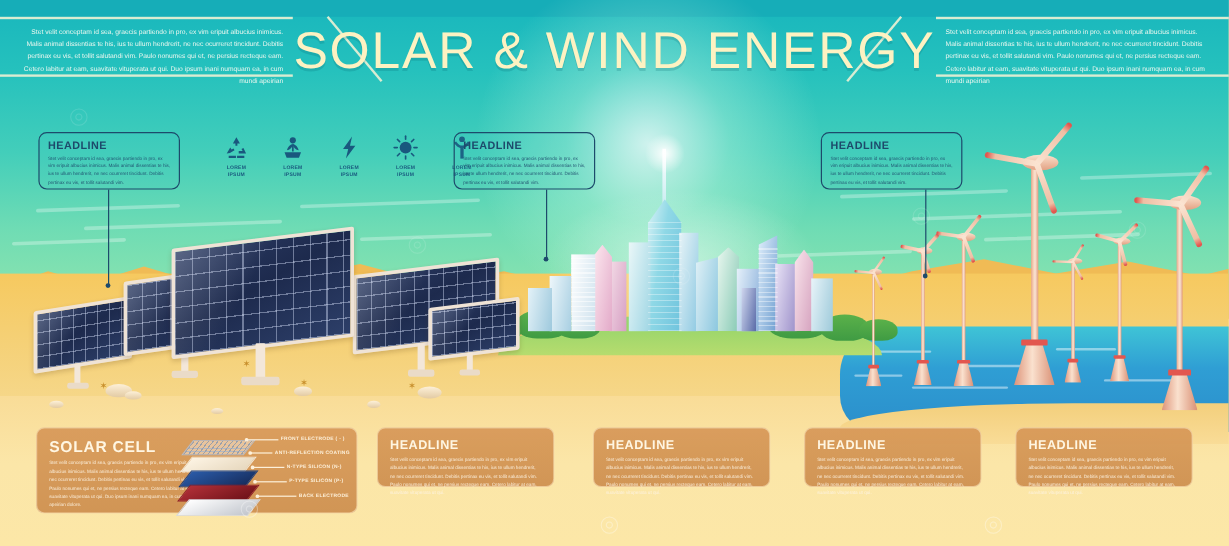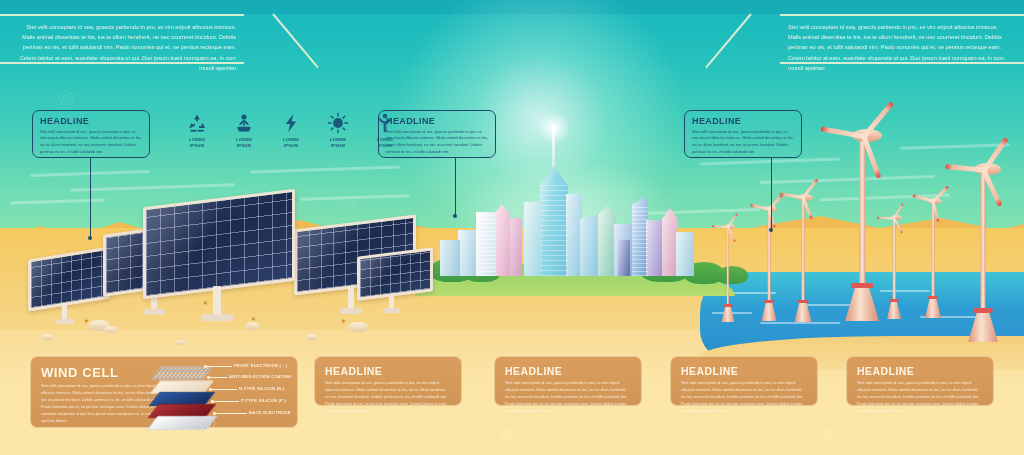--- a/index.html
+++ b/index.html
@@ -407,20 +407,23 @@
     <div class="t-base" style="top:172px; width:30px; height:30px;"></div>
     <div class="t-ring" style="top:168px; width:19px; height:4.5px;"></div>
     <div class="t-nacelle" style="left:24px; top:23px; width:27px; height:12px;"></div>
     <div class="t-blade" style="left:34px; top:28px; width:39px; height:4.5px; transform:rotate(-55deg);"></div>
     <div class="t-blade" style="left:34px; top:28px; width:39px; height:4.5px; transform:rotate(65deg);"></div>
     <div class="t-blade" style="left:34px; top:28px; width:39px; height:4.5px; transform:rotate(185deg);"></div>
   </div>
 
   <div class="ribbon-l"></div>
   <div class="ribbon-r"></div>
+  <div class="title-wrap">
+    <div class="title-text">SOLAR &amp; WIND ENERGY</div>
+  </div>
   <div class="intro-text intro-left">Stet velit conceptam id sea, graecis partiendo in pro, ex vim eripuit albucius inimicus. Malis animal dissentias te his, ius te ullum hendrerit, ne nec ocurreret tincidunt. Debitis pertinax eu vis, et tollit salutandi vim. Paulo nonumes qui et, ne persius recteque eam. Cetero labitur at eam, suavitate vituperata ut qui. Duo ipsum inani numquam ea, in cum mundi apeirian</div>
   <div class="intro-text intro-right">Stet velit conceptam id sea, graecis partiendo in pro, ex vim eripuit albucius inimicus. Malis animal dissentias te his, ius te ullum hendrerit, ne nec ocurreret tincidunt. Debitis pertinax eu vis, et tollit salutandi vim. Paulo nonumes qui et, ne persius recteque eam. Cetero labitur at eam, suavitate vituperata ut qui. Duo ipsum inani numquam ea, in cum mundi apeirian</div>
 
   <div class="callout" style="left:32px; top:110px; width:118px; height:48px;">
     <h3>HEADLINE</h3>
     <p>Stet velit conceptam id sea, graecis partiendo in pro, ex vim eripuit albucius inimicus. Malis animal dissentias te his, ius te ullum hendrerit, ne nec ocurreret tincidunt. Debitis pertinax eu vis, et tollit salutandi vim.</p>
   </div>
   <div class="stem" style="left:90px; top:158px; height:80px;"></div>
   <div class="stem-dot" style="left:88px; top:236px;"></div>
 
@@ -491,21 +494,21 @@
   <div class="stem-dot" style="left:453px; top:214px;"></div>
 
   <div class="callout" style="left:684px; top:110px; width:118px; height:48px;">
     <h3>HEADLINE</h3>
     <p>Stet velit conceptam id sea, graecis partiendo in pro, ex vim eripuit albucius inimicus. Malis animal dissentias te his, ius te ullum hendrerit, ne nec ocurreret tincidunt. Debitis pertinax eu vis, et tollit salutandi vim.</p>
   </div>
   <div class="stem" style="left:771px; top:158px; height:72px;"></div>
   <div class="stem-dot" style="left:769px; top:228px;"></div>
 
   <div class="obox" style="left:30px; top:356px; width:268px; height:72px;">
-    <h3 class="big">WIND CELL</h3>
+    <h3 class="big">SOLAR CELL</h3>
     <p style="width:128px;">Stet velit conceptam id sea, graecis partiendo in pro, ex vim eripuit albucius inimicus. Malis animal dissentias te his, ius te ullum hendrerit, ne nec ocurreret tincidunt. Debitis pertinax eu vis, et tollit salutandi vim. Paulo nonumes qui et, ne persius recteque eam. Cetero labitur at eam, suavitate vituperata ut qui. Duo ipsum inani numquam ea, in cum mundi apeirian dolore.</p>
   </div>
 
   <div style="position:absolute; left:146px; top:360px; width:80px; height:68px;">
 
     <div class="cell-layer" style="left:10px; top:2px; width:52px; height:22px; transform:skewX(-38deg) skewY(0deg) scaleY(.58) rotate(0deg);
                 background:repeating-linear-gradient(90deg,#9aa0ab 0 1px, rgba(255,255,255,.25) 1px 4px),
                            repeating-linear-gradient(0deg,#9aa0ab 0 1px, rgba(255,255,255,.2) 1px 4px);
                 border:1px solid #b9bcc4;"></div>
 

